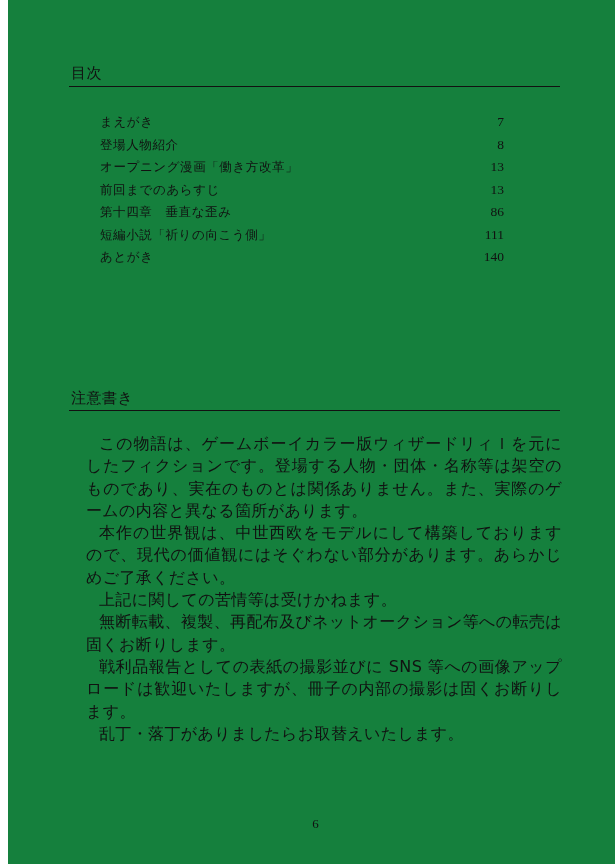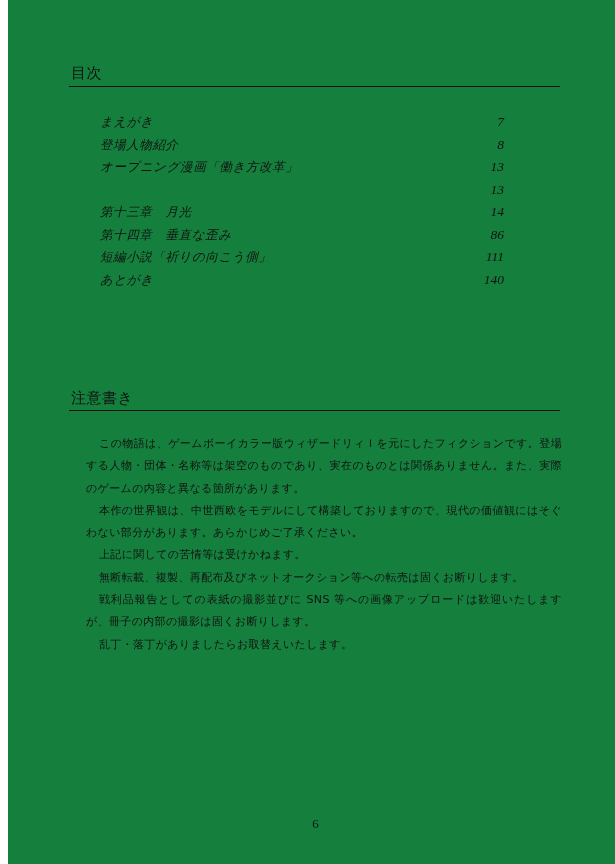--- a/index.html
+++ b/index.html
@@ -9,27 +9,27 @@
     color: #111111;
   }
   .page { position: absolute; left: 0; top: 0; width: 615px; height: 864px; background: #15803d; margin-left: 8px; }
   .section-title {
     position: absolute; left: 63px;
     font-family: "DejaVu Sans", "Liberation Sans", sans-serif;
     font-size: 15px; color: #111; letter-spacing: 0.5px;
   }
   .rule { position: absolute; left: 61px; width: 491px; height: 0; border-top: 1.3px solid #111; }
   .toc { position: absolute; left: 92px; top: 111px; width: 404px; }
-  .toc-row { position: relative; height: 22.5px; line-height: 22.5px; font-size: 13px; font-style: italic; }
+  .toc-row { position: relative; height: 22.5px; line-height: 22.5px; font-size: 13px; }
   .toc-row .t { position: absolute; left: 0; top: 0; font-family: "DejaVu Sans", "Liberation Sans", sans-serif; font-size: 12.5px; letter-spacing: 0.6px; }
   .toc-row .p { position: absolute; right: 0; top: 0; font-family: "Liberation Serif", "DejaVu Serif", serif; font-size: 13.5px; }
   .notes { position: absolute; left: 78px; top: 433px; width: 476px; }
   .para {
     font-family: "DejaVu Sans", "Liberation Sans", sans-serif;
-    font-size: 11px; line-height: 22.3px; letter-spacing: 0.35px;
+    font-size: 16px; line-height: 22.3px; letter-spacing: 0.35px;
     text-indent: 13px; margin: 0; text-align: justify;
   }
   .page-number {
     position: absolute; left: 0; width: 615px; top: 816px; text-align: center;
     font-family: "Liberation Serif", "DejaVu Serif", serif; font-size: 13px; color: #111;
   }
 </style>
 </head>
 <body>
 
@@ -45,25 +45,22 @@
     </div>
     <div class="toc-row">
       <span class="t">登場人物紹介</span>
       <span class="p">8</span>
     </div>
     <div class="toc-row">
       <span class="t">オープニング漫画「働き方改革」</span>
       <span class="p">13</span>
     </div>
     <div class="toc-row">
+      <span class="t">前回までのあらすじ</span>
       <span class="p">13</span>
-    </div>
-    <div class="toc-row">
-      <span class="t">第十三章　月光</span>
-      <span class="p">14</span>
     </div>
     <div class="toc-row">
       <span class="t">第十四章　垂直な歪み</span>
       <span class="p">86</span>
     </div>
     <div class="toc-row">
       <span class="t">短編小説「祈りの向こう側」</span>
       <span class="p">111</span>
     </div>
     <div class="toc-row">

